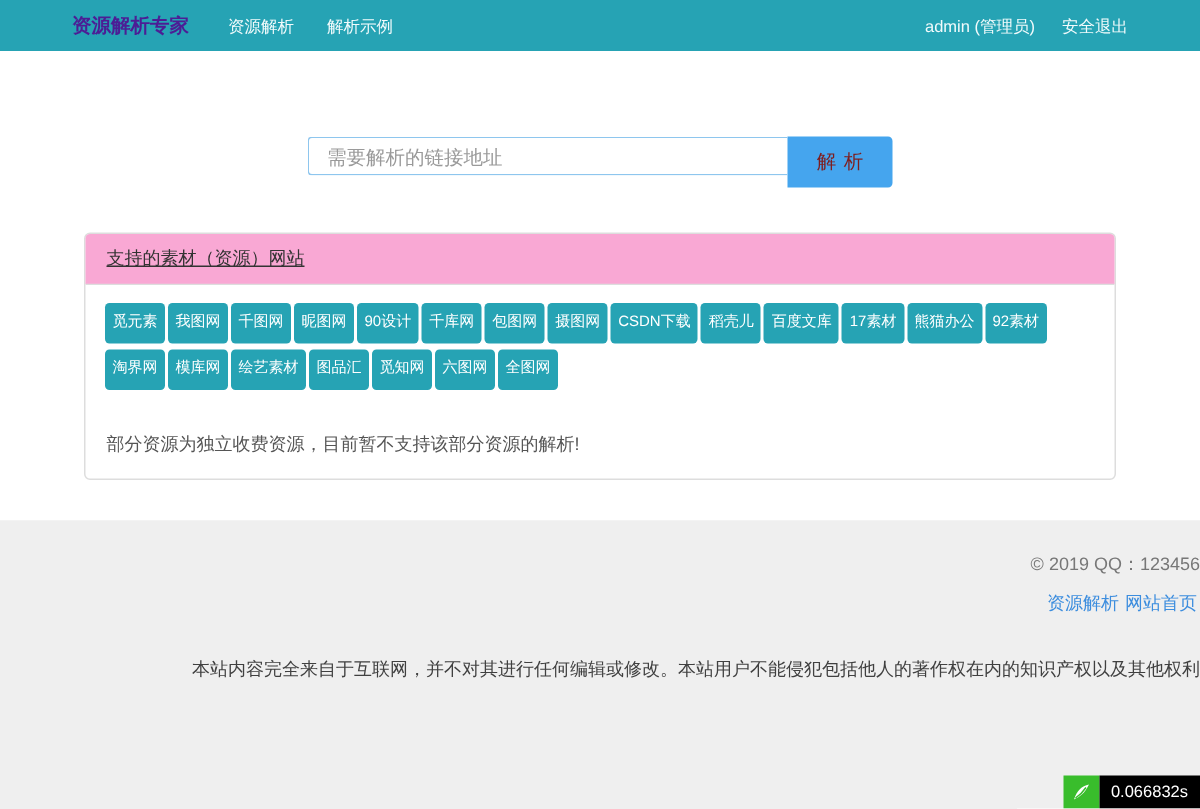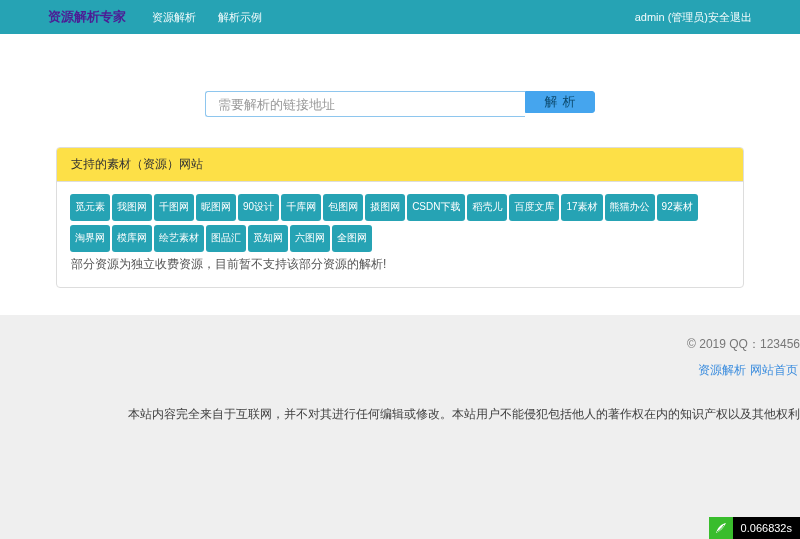--- a/index.html
+++ b/index.html
@@ -21,21 +21,21 @@
   }
   .navbar .brand {
     font-size: 13px;
     font-weight: bold;
     color: #4c1d95;
     text-decoration: none;
     margin-right: 26px;
     cursor: pointer;
   }
   .navbar .nav-left { display: flex; gap: 22px; flex: 1; }
-  .navbar .nav-right { display: flex; }
+  .navbar .nav-right { display: flex; gap: 18px; }
   .navbar a.nav-link {
     font-size: 11px;
     color: #f2fbfc;
     text-decoration: none;
     cursor: pointer;
   }
   
   .main {
     background: #ffffff;
     padding-bottom: 27px;
@@ -53,64 +53,65 @@
     border-radius: 3px 0 0 3px;
     padding: 0 12px;
     font-size: 13px;
     color: #555;
     outline: none;
     font-family: "Liberation Sans", "DejaVu Sans", sans-serif;
   }
   .search-input::placeholder { color: #9a9a9a; }
   .search-btn {
     width: 70px;
-    height: 22px;
+    height: 34px;
     background: #45a5ee;
-    color: #0c4a6e;
+    color: #7f1d1d;
     border: 1px solid #45a5ee;
     border-radius: 0 3px 3px 0;
     font-size: 13px;
     letter-spacing: 5px;
     padding-left: 5px;
     cursor: pointer;
     font-family: "Liberation Sans", "DejaVu Sans", sans-serif;
   }
   
   .panel {
     width: 688px;
     margin: 30px auto 0 auto;
     border: 1px solid #ddd;
     border-radius: 4px;
     background: #fff;
   }
   .panel-heading {
-    background: #fde047;
+    background: #f9a8d4;
     border-bottom: 1px solid #ddd;
     border-radius: 3px 3px 0 0;
     padding: 8px 14px;
     font-size: 12px;
     color: #333;
+    text-decoration: underline;
   }
   .panel-body { padding: 12px 10px 14px 10px; }
   .badges { line-height: 22px; padding: 0 2px; }
   .badge {
     display: inline-block;
     background: #26a3b4;
     color: #fff;
     font-size: 10px;
     padding: 2px 5px 3px 5px;
     border-radius: 3px;
     margin: 0 1px 4px 1px;
     cursor: pointer;
     white-space: nowrap;
   }
   .panel-note {
     font-size: 12px;
     color: #555;
-    margin-top: 0;
+    margin-top: 24px;
     padding: 0 4px;
   }
   
   .footer {
     background: #efefef;
     text-align: right;
     padding-top: 21px;
   }
   .footer .copyright { font-size: 12px; color: #777; }
   .footer .footer-links { margin-top: 9px; font-size: 12px; }

